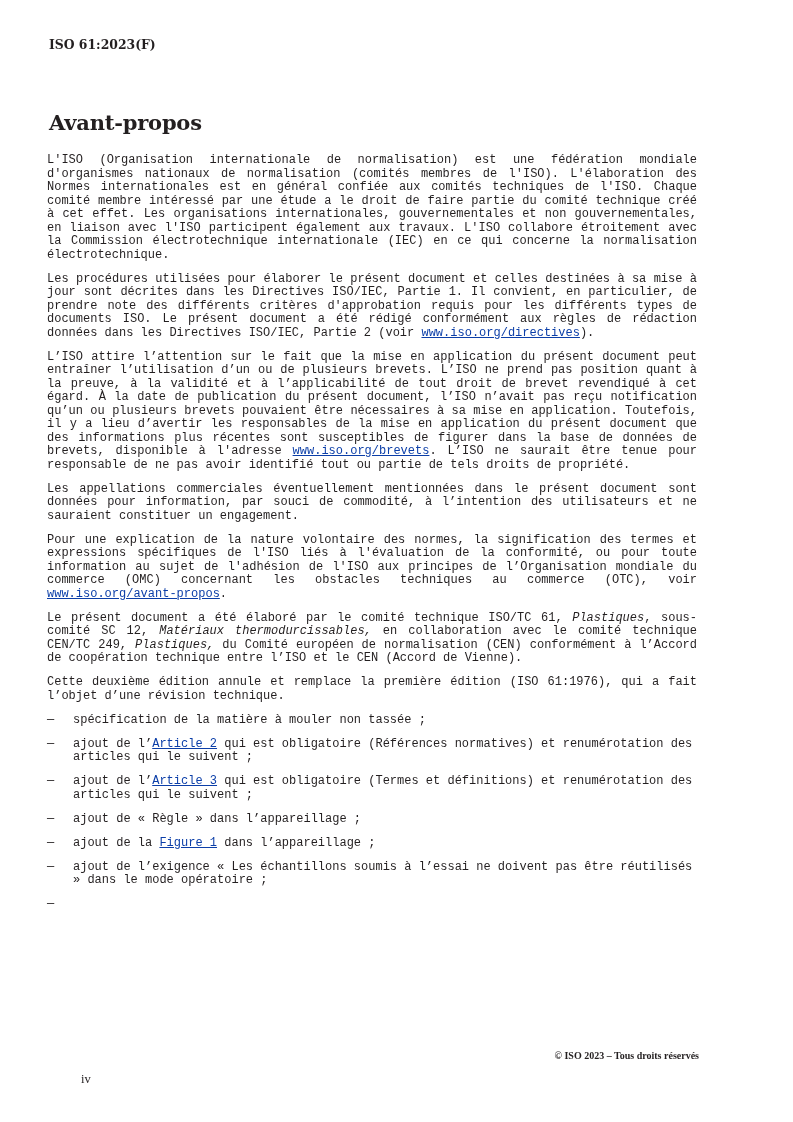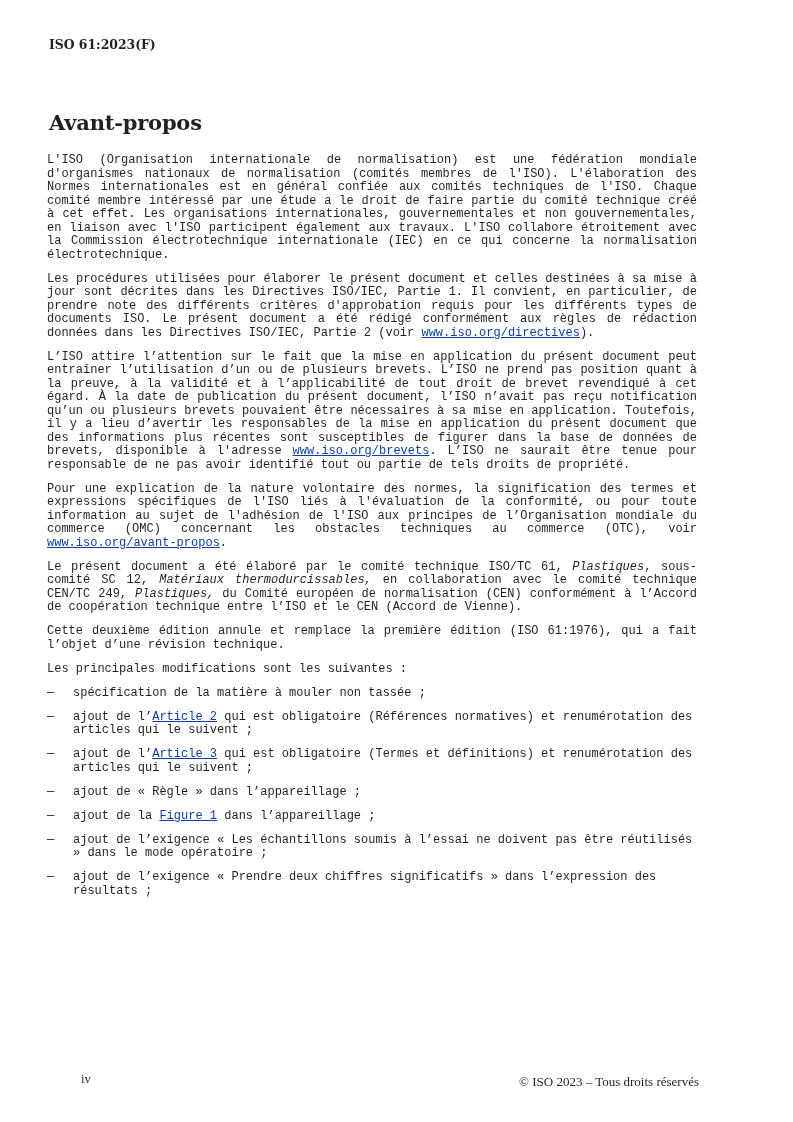--- a/index.html
+++ b/index.html
@@ -12,52 +12,52 @@
   .body { position: absolute; left: 47px; top: 154px; width: 650px;
           font-family: Liberation Mono, monospace; font-size: 12px; line-height: 13.5px; }
   .body p { margin: 0 0 10.5px 0; text-align: justify; }
   .body p.left { text-align: left; }
   .body a { color: #0b3ea8; text-decoration: underline; text-align: center; }
   .body em { font-style: italic; }
   ul.mods { list-style: none; margin: 0; padding: 0; }
   ul.mods li { position: relative; padding-left: 26px; margin: 0 0 10.5px 0; text-align: left; }
   ul.mods li .dash { position: absolute; left: 0; top: 0; }
   .footer-left { position: absolute; left: 49px; top: 1072px; font-family: "Liberation Serif", serif; font-size: 12.5px; margin-left: 32px; }
-  .footer-right { position: absolute; right: 94px; top: 1074px; font-family: "Liberation Serif", serif; font-size: 13px; }
+  .footer-right { position: absolute; right: 94px; top: 1050px; font-family: "Liberation Serif", serif; font-size: 10px; font-weight: bold; }
 </style>
 </head>
 <body>
 
 <div>
   <div class="doc-id">ISO 61:2023(F)</div>
 
   <h1 class="title">Avant-propos</h1>
 
   <div class="body">
     <p>L'ISO (Organisation internationale de normalisation) est une fédération mondiale d'organismes nationaux de normalisation (comités membres de l'ISO). L'élaboration des Normes internationales est en général confiée aux comités techniques de l'ISO. Chaque comité membre intéressé par une étude a le droit de faire partie du comité technique créé à cet effet. Les organisations internationales, gouvernementales et non gouvernementales, en liaison avec l'ISO participent également aux travaux. L'ISO collabore étroitement avec la Commission électrotechnique internationale (IEC) en ce qui concerne la normalisation électrotechnique.</p>
 
     <p><span>Les procédures utilisées pour élaborer le présent document et celles destinées à sa mise à jour sont décrites dans les Directives ISO/IEC, Partie 1. Il convient, en particulier, de prendre note des différents critères d'approbation requis pour les différents types de documents ISO. Le présent document a été rédigé conformément aux règles de rédaction données dans les Directives ISO/IEC, Partie 2 (voir </span><a>www.iso.org/directives</a><span>).</span></p>
 
     <p><span>L’ISO attire l’attention sur le fait que la mise en application du présent document peut entraîner l’utilisation d’un ou de plusieurs brevets. L’ISO ne prend pas position quant à la preuve, à la validité et à l’applicabilité de tout droit de brevet revendiqué à cet égard. À la date de publication du présent document, l’ISO n’avait pas reçu notification qu’un ou plusieurs brevets pouvaient être nécessaires à sa mise en application. Toutefois, il y a lieu d’avertir les responsables de la mise en application du présent document que des informations plus récentes sont susceptibles de figurer dans la base de données de brevets, disponible à l'adresse </span><a>www.iso.org/brevets</a><span>. L’ISO ne saurait être tenue pour responsable de ne pas avoir identifié tout ou partie de tels droits de propriété.</span></p>
 
+    <p>Les appellations commerciales éventuellement mentionnées dans le présent document sont données pour information, par souci de commodité, à l’intention des utilisateurs et ne sauraient constituer un engagement.</p>
 
     <p><span>Pour une explication de la nature volontaire des normes, la signification des termes et expressions spécifiques de l'ISO liés à l'évaluation de la conformité, ou pour toute information au sujet de l'adhésion de l'ISO aux principes de l’Organisation mondiale du commerce (OMC) concernant les obstacles techniques au commerce (OTC), voir </span><a>www.iso.org/avant-propos</a><span>.</span></p>
 
     <p><span>Le présent document a été élaboré par le comité technique ISO/TC 61, </span><em>Plastiques</em><span>, sous-comité SC 12, </span><em>Matériaux thermodurcissables,</em><span> en collaboration avec le comité technique CEN/TC 249, </span><em>Plastiques,</em><span> du Comité européen de normalisation (CEN) conformément à l’Accord de coopération technique entre l’ISO et le CEN (Accord de Vienne).</span></p>
 
     <p>Cette deuxième édition annule et remplace la première édition (ISO 61:1976), qui a fait l’objet d’une révision technique.</p>
 
-    <p class="left">Les principales modifications sont les suivantes :</p>
 
     <ul class="mods">
       <li><span class="dash">—</span><span>spécification de la matière à mouler non tassée ;</span></li>
       <li><span class="dash">—</span><span>ajout de l’</span><a>Article 2</a><span> qui est obligatoire (Références normatives) et renumérotation des articles qui le suivent ;</span></li>
       <li><span class="dash">—</span><span>ajout de l’</span><a>Article 3</a><span> qui est obligatoire (Termes et définitions) et renumérotation des articles qui le suivent ;</span></li>
       <li><span class="dash">—</span><span>ajout de « Règle » dans l’appareillage ;</span></li>
       <li><span class="dash">—</span><span>ajout de la </span><a>Figure 1</a><span> dans l’appareillage ;</span></li>
       <li><span class="dash">—</span><span>ajout de l’exigence « Les échantillons soumis à l’essai ne doivent pas être réutilisés » dans le mode opératoire ;</span></li>
-      <li><span class="dash">—</span><span>ajout de l’exigence « Prendre deux chiffres significatifs » dans l’expression des résultats ;</span></li>
+      <li><span class="dash">—</span></li>
     </ul>
   </div>
 
   <div class="footer-left">iv</div>
   <div class="footer-right">© ISO 2023 – Tous droits réservés</div>
 </div>
 
 </body></html>

